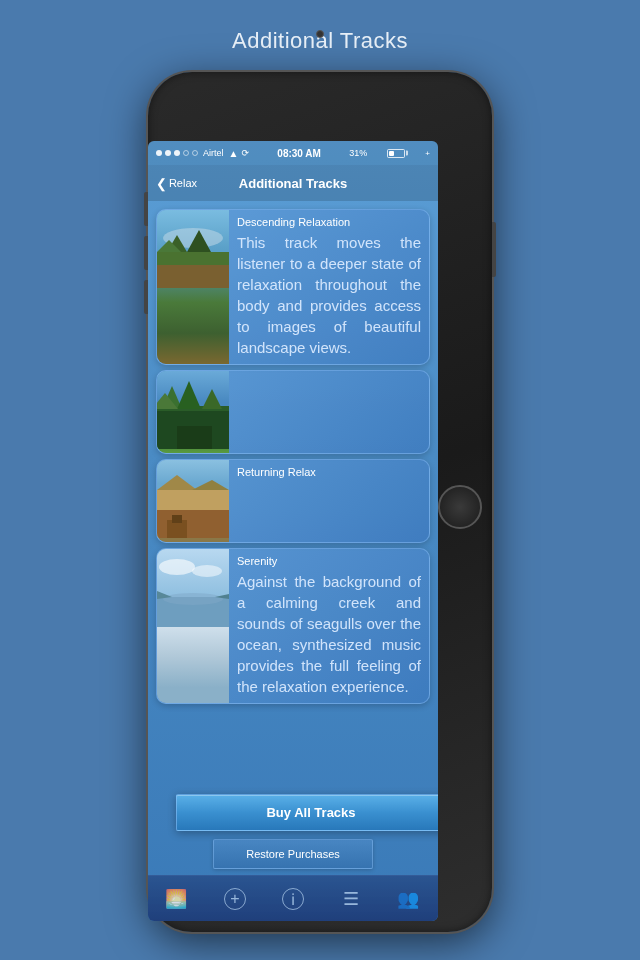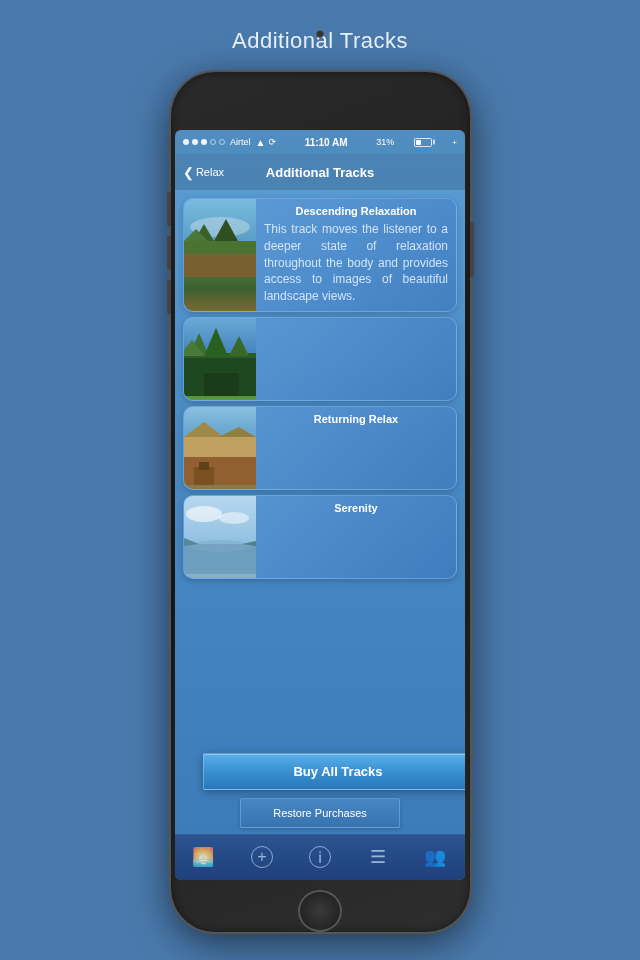--- a/index.html
+++ b/index.html
@@ -18,28 +18,27 @@
       color: #e8f0f8;
       font-size: 22px;
       font-weight: 300;
       margin-top: 28px;
       margin-bottom: 18px;
       letter-spacing: 0.5px;
     }
 
     
     .phone-shell {
-      width: 299px;
+      width: 344px;
       height: 860px;
       background: linear-gradient(160deg, #2a2a2a, #1a1a1a, #2e2e2e);
       border-radius: 44px;
       position: relative;
       box-shadow: 0 0 0 2px #555, 0 10px 40px rgba(0,0,0,0.6), inset 0 0 8px rgba(0,0,0,0.5);
       display: flex;
-      flex-direction: column;
       align-items: center;
     }
 
     
     .phone-shell::before {
       content: '';
       position: absolute;
       left: -4px;
       top: 120px;
       width: 4px;
@@ -245,27 +244,26 @@
     }
     .track-info {
       flex: 1;
       padding: 6px 8px;
       display: flex;
       flex-direction: column;
     }
     .track-name {
       color: white;
       font-size: 11px;
-      font-weight: 700;
+      font-weight: 400;
       margin-bottom: 4px;
-      text-align: center;
     }
     .track-desc {
       color: rgba(220,235,255,0.92);
-      font-size: 12px;
+      font-size: 15px;
       line-height: 1.4;
       text-align: justify;
     }
 
     
     .buttons-area {
       padding: 4px 10px 6px;
       display: flex;
       flex-direction: column;
       align-items: center;
@@ -338,21 +336,21 @@
       <div class="status-left">
         <div class="signal-dot"></div>
         <div class="signal-dot"></div>
         <div class="signal-dot"></div>
         <div class="signal-dot empty"></div>
         <div class="signal-dot empty"></div>
         <span class="carrier-text">Airtel</span>
         <span class="wifi-icon">▲</span>
         <span class="refresh-icon">⟳</span>
       </div>
-      <div class="status-center">11:10 AM</div>
+      <div class="status-center">08:30 AM</div>
       <div class="status-right">
         <span class="battery-text">31%</span>
         <div class="battery-icon">
           <div class="battery-fill"></div>
         </div>
         <span style="font-size:8px;color:white;">+</span>
       </div>
     </div>
 
     <div class="nav-bar">
@@ -447,20 +445,21 @@
             <ellipse cx="20" cy="18" rx="18" ry="8" fill="white" opacity="0.6"></ellipse>
             <ellipse cx="50" cy="22" rx="15" ry="6" fill="white" opacity="0.5"></ellipse>
             <rect x="0" y="48" width="72" height="30" fill="#6090b0" opacity="0.7"></rect>
             <ellipse cx="36" cy="50" rx="30" ry="6" fill="#80a8c8" opacity="0.5"></ellipse>
             <polygon points="0,50 0,42 15,48" fill="#588898"></polygon>
             <polygon points="72,50 72,45 58,48" fill="#508090"></polygon>
           </svg>
         </div>
         <div class="track-info">
           <div class="track-name">Serenity</div>
+          <div class="track-desc">Against the background of a calming creek and sounds of seagulls over the ocean, synthesized music provides the full feeling of the relaxation experience.</div>
         </div>
       </div>
 
     </div>
 
     <div class="buttons-area">
       <button class="buy-btn">Buy All Tracks</button>
       <button class="restore-btn">Restore Purchases</button>
     </div>
 

